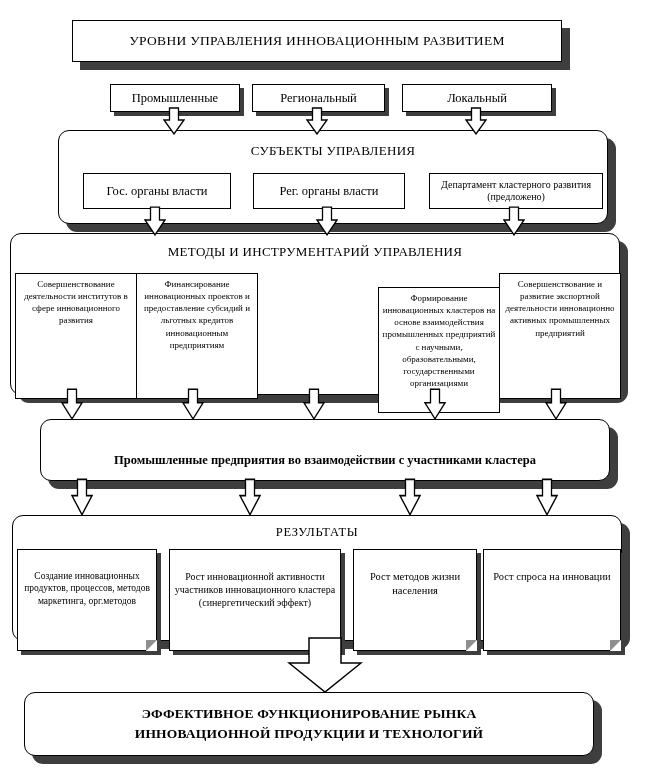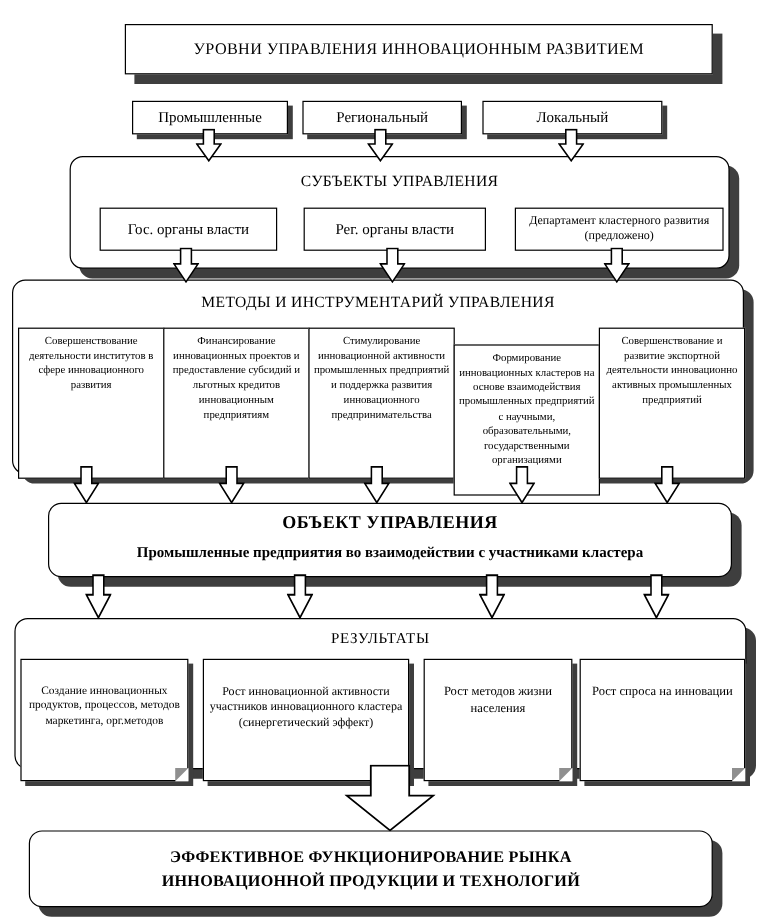--- a/index.html
+++ b/index.html
@@ -29,21 +29,21 @@
   .t-outcome{font-size:13.5px;font-weight:bold;line-height:1.45;letter-spacing:.2px;}
 
   .arr{position:absolute;z-index:10;display:block;}
   .band-flex{display:flex;align-items:center;justify-content:center;text-align:center;}
 </style>
 </head>
 <body>
 
 <div class="canvas">
 
-  <div class="band band-flex" style="left:104px;top:20px;width:488px;height:40px;border-radius:0;">
+  <div class="band band-flex" style="left:72px;top:20px;width:488px;height:40px;border-radius:0;">
     <span class="t-levels">УРОВНИ УПРАВЛЕНИЯ ИННОВАЦИОННЫМ РАЗВИТИЕМ</span>
   </div>
 
   <div class="shadowbox" style="left:110px;top:84px;width:128px;height:26px;">Промышленные</div>
   <div class="shadowbox" style="left:252px;top:84px;width:131px;height:26px;">Региональный</div>
   <div class="shadowbox" style="left:402px;top:84px;width:148px;height:26px;">Локальный</div>
 
   <svg class="arr" style="left:163px;top:107px;width:22px;height:28px;" viewBox="0 0 22 28" preserveAspectRatio="none">
     <polygon points="6.5,1 15.5,1 15.5,13 21,13 11,27 1,13 6.5,13" fill="#fff" stroke="#000" stroke-width="1.3"></polygon>
     </svg>
@@ -68,21 +68,20 @@
     <polygon points="6.5,1 15.5,1 15.5,13 21,13 11,27 1,13 6.5,13" fill="#fff" stroke="#000" stroke-width="1.3"></polygon>
     </svg>
   <svg class="arr" style="left:503px;top:206px;width:22px;height:30px;" viewBox="0 0 22 28" preserveAspectRatio="none">
     <polygon points="6.5,1 15.5,1 15.5,13 21,13 11,27 1,13 6.5,13" fill="#fff" stroke="#000" stroke-width="1.3"></polygon>
     </svg>
 
   <div class="band" style="left:10px;top:233px;width:608px;height:160px;">
     <div class="title t-section" style="top:10px;">МЕТОДЫ И ИНСТРУМЕНТАРИЙ УПРАВЛЕНИЯ</div>
     <div class="methodbox" style="left:4px;top:39px;width:116px;height:116px;">Совершенствование деятельности институтов в сфере инновационного развития</div>
     <div class="methodbox" style="left:125px;top:39px;width:116px;height:116px;">Финансирование инновационных проектов и предоставление субсидий и льготных кредитов инновационным предприятиям</div>
-    <div class="methodbox" style="left:246px;top:39px;width:116px;height:116px;">Стимулирование инновационной активности промышленных предприятий и поддержка развития инновационного предпринимательства</div>
     <div class="methodbox" style="left:367px;top:53px;width:116px;height:116px;">Формирование инновационных кластеров на основе взаимодействия промышленных предприятий с научными, образовательными, государственными организациями</div>
     <div class="methodbox" style="left:488px;top:39px;width:116px;height:116px;">Совершенствование и развитие экспортной деятельности инновационно активных промышленных предприятий</div>
   </div>
 
   <svg class="arr" style="left:61px;top:388px;width:22px;height:32px;" viewBox="0 0 22 28" preserveAspectRatio="none">
     <polygon points="6.5,1 15.5,1 15.5,13 21,13 11,27 1,13 6.5,13" fill="#fff" stroke="#000" stroke-width="1.3"></polygon>
     </svg>
   <svg class="arr" style="left:182px;top:388px;width:22px;height:32px;" viewBox="0 0 22 28" preserveAspectRatio="none">
     <polygon points="6.5,1 15.5,1 15.5,13 21,13 11,27 1,13 6.5,13" fill="#fff" stroke="#000" stroke-width="1.3"></polygon>
     </svg>
@@ -90,21 +89,20 @@
     <polygon points="6.5,1 15.5,1 15.5,13 21,13 11,27 1,13 6.5,13" fill="#fff" stroke="#000" stroke-width="1.3"></polygon>
     </svg>
   <svg class="arr" style="left:424px;top:388px;width:22px;height:32px;" viewBox="0 0 22 28" preserveAspectRatio="none">
     <polygon points="6.5,1 15.5,1 15.5,13 21,13 11,27 1,13 6.5,13" fill="#fff" stroke="#000" stroke-width="1.3"></polygon>
     </svg>
   <svg class="arr" style="left:545px;top:388px;width:22px;height:32px;" viewBox="0 0 22 28" preserveAspectRatio="none">
     <polygon points="6.5,1 15.5,1 15.5,13 21,13 11,27 1,13 6.5,13" fill="#fff" stroke="#000" stroke-width="1.3"></polygon>
     </svg>
 
   <div class="band" style="left:40px;top:419px;width:568px;height:60px;">
-    <div class="title t-object" style="top:8px;">ОБЪЕКТ УПРАВЛЕНИЯ</div>
     <div class="title t-object-sub" style="top:33px;">Промышленные предприятия во взаимодействии с участниками кластера</div>
   </div>
 
   <svg class="arr" style="left:71px;top:478px;width:22px;height:38px;" viewBox="0 0 22 28" preserveAspectRatio="none">
     <polygon points="6.5,1 15.5,1 15.5,13 21,13 11,27 1,13 6.5,13" fill="#fff" stroke="#000" stroke-width="1.3"></polygon>
     </svg>
   <svg class="arr" style="left:239px;top:478px;width:22px;height:38px;" viewBox="0 0 22 28" preserveAspectRatio="none">
     <polygon points="6.5,1 15.5,1 15.5,13 21,13 11,27 1,13 6.5,13" fill="#fff" stroke="#000" stroke-width="1.3"></polygon>
     </svg>
   <svg class="arr" style="left:399px;top:478px;width:22px;height:38px;" viewBox="0 0 22 28" preserveAspectRatio="none">

